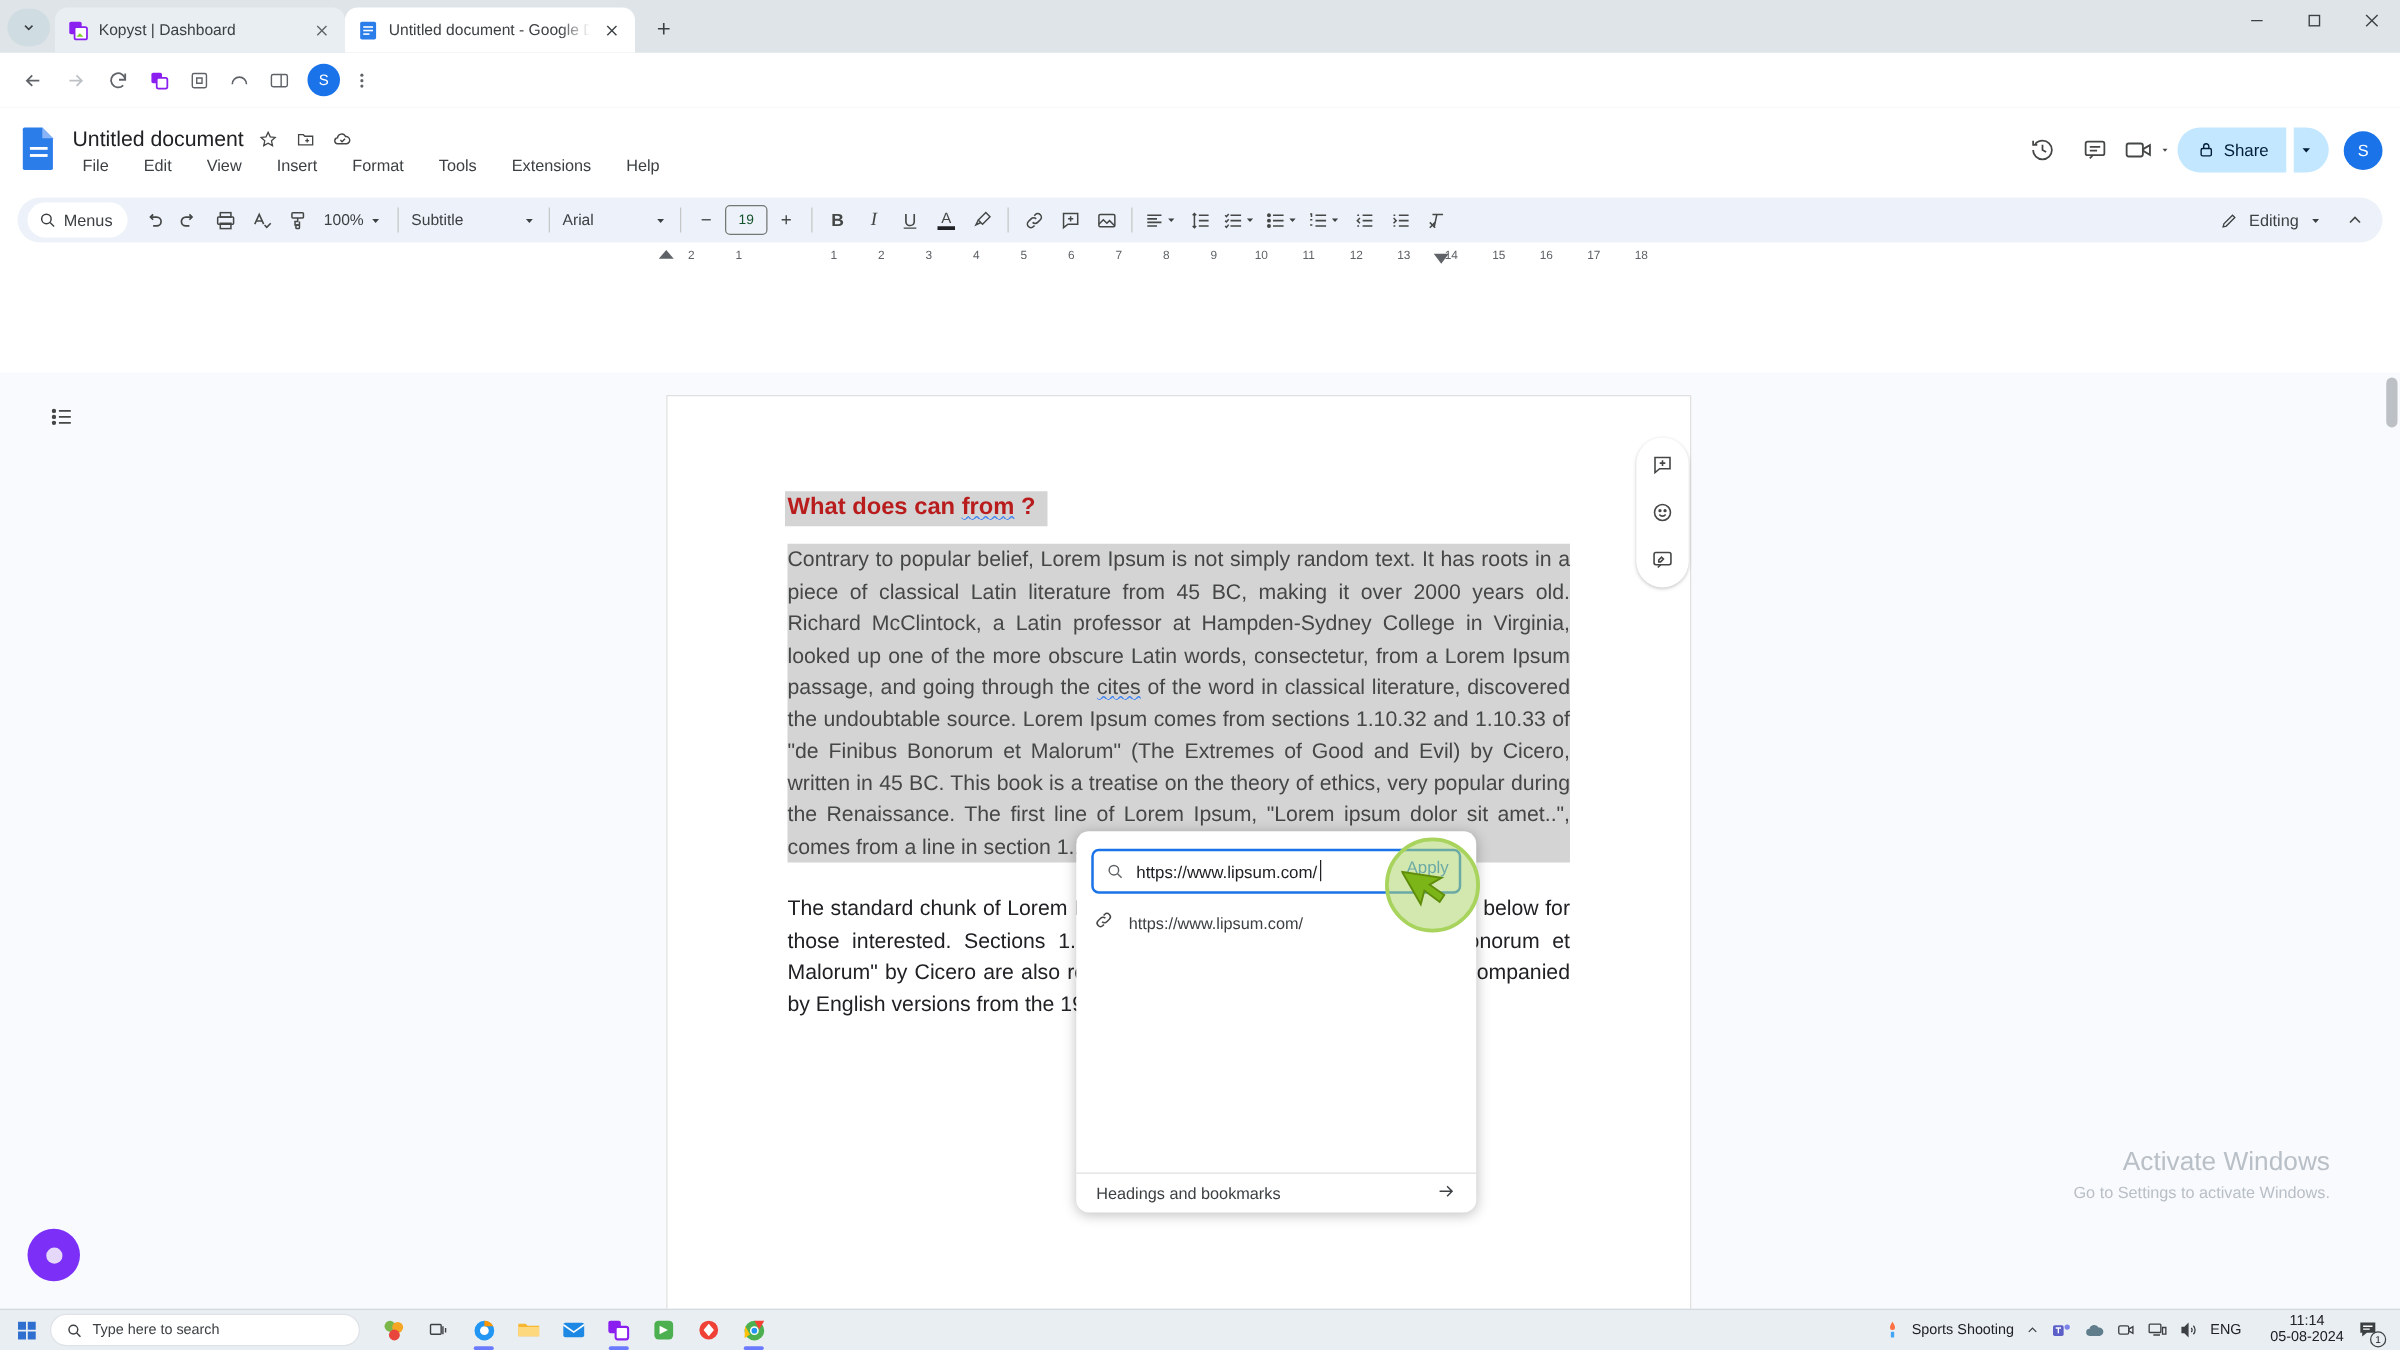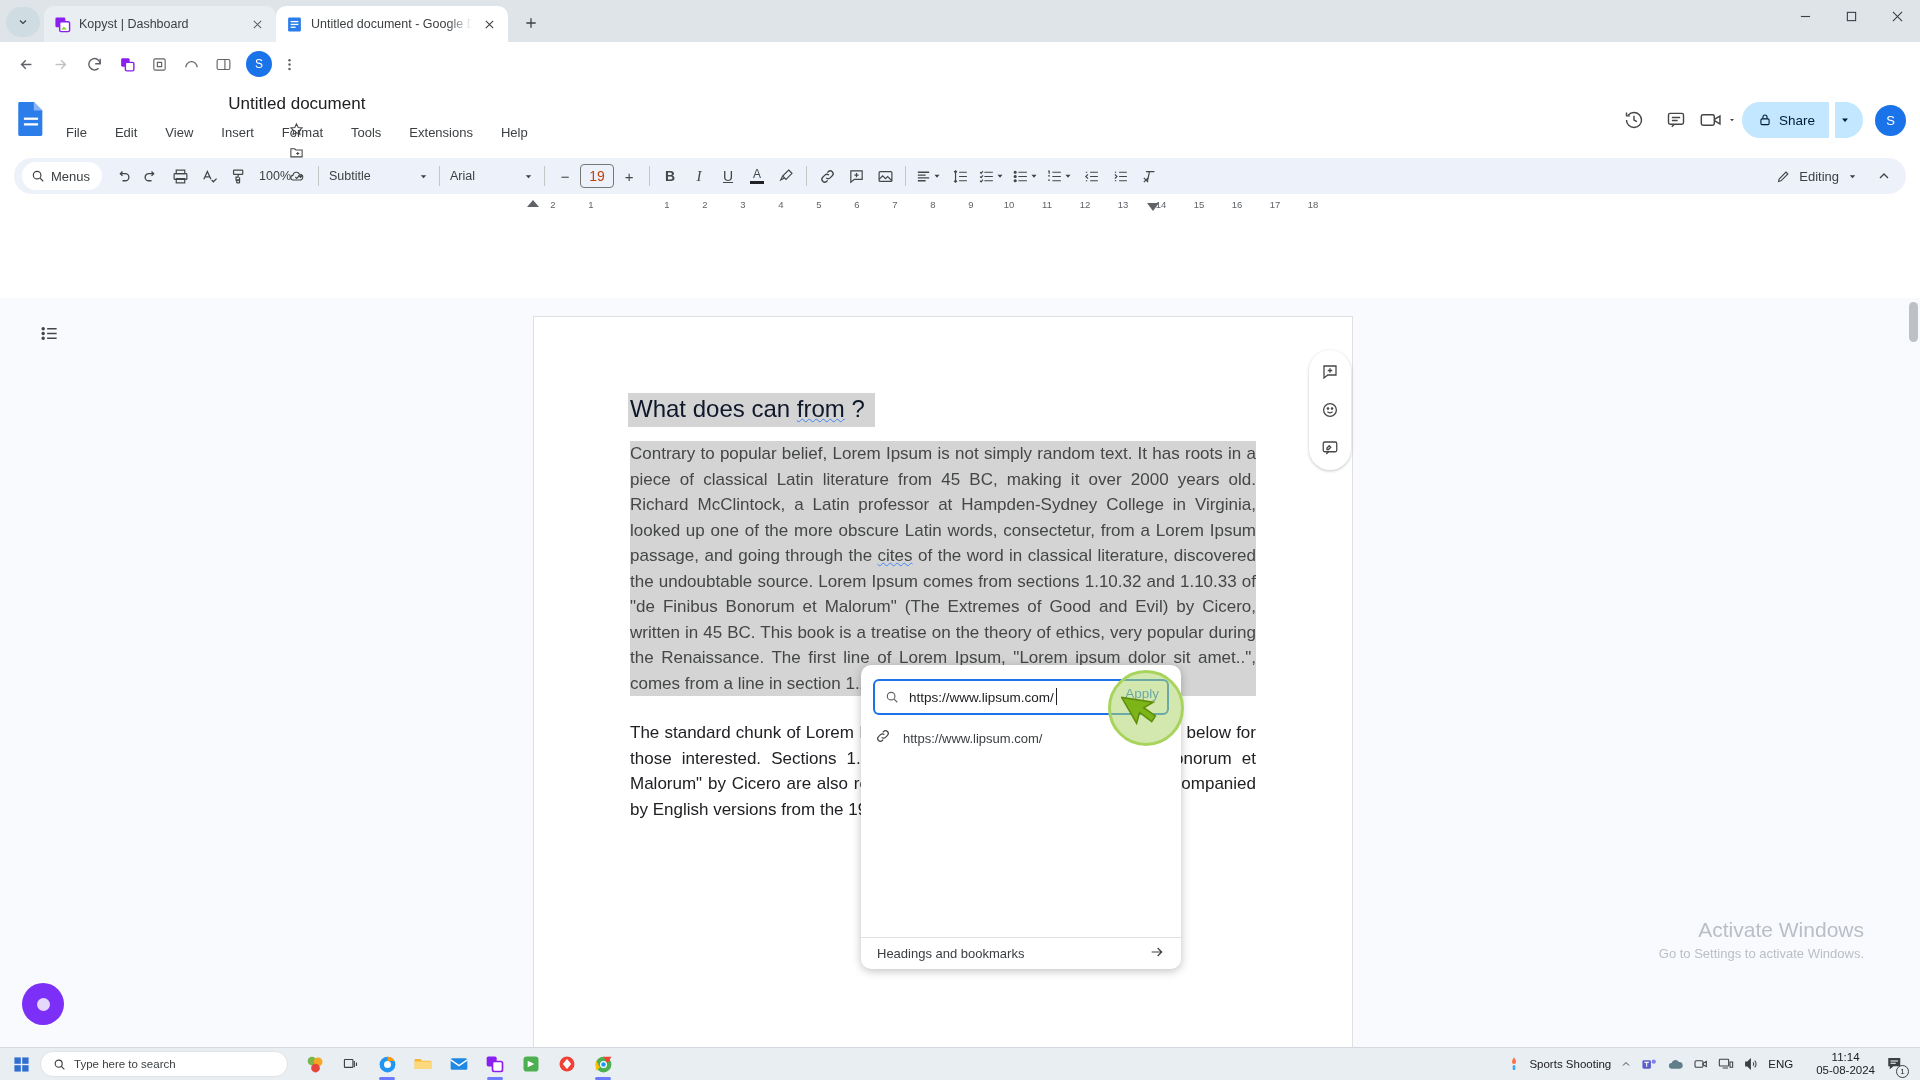--- a/index.html
+++ b/index.html
@@ -57,21 +57,21 @@
     font-size: 12px; display: flex; align-items: center; justify-content: center; margin-left: 6px;
   }
   .win-controls { display: flex; margin-left: auto; position: absolute; right: 0; top: 0; }
   .win-btn { width: 46px; height: 32px; display: flex; align-items: center; justify-content: center; color: #3c4043; font-size: 11px; }
 
   
   .docs { background: #ffffff; height: 961px; position: relative; }
   .docs-header { display: flex; align-items: flex-start; padding: 8px 14px 0 14px; height: 70px; }
   .docs-logo { width: 38px; height: 38px; margin-top: 6px; flex: 0 0 38px; }
   .docs-titleblock { margin-left: 6px; }
-  .docs-titlerow { display: flex; align-items: center; gap: 8px; height: 28px; flex-direction: column; }
+  .docs-titlerow { display: flex; align-items: flex-end; gap: 8px; height: 28px; }
   .docs-title { font-size: 17px; color: #202124; }
   .mini-icon { width: 22px; height: 22px; display: flex; align-items: center; justify-content: center; color: #444746; }
   .docs-menurow { display: flex; gap: 12px; margin-top: 1px; }
   .menu-item { font-size: 13px; color: #3c4043; padding: 2px 8px; border-radius: 4px; }
   .docs-header-right { margin-left: auto; display: flex; align-items: center; gap: 6px; padding-top: 8px; }
   .hdr-icon { width: 36px; height: 36px; border-radius: 50%; display: flex; align-items: center; justify-content: center; color: #444746; }
   .share-btn {
     height: 36px; background: #c2e7ff; color: #001d35; border-radius: 18px 0 0 18px;
     display: flex; align-items: center; gap: 7px; padding: 0 14px 0 16px; font-size: 13.5px;
   }
@@ -84,21 +84,21 @@
     display: flex; align-items: center; padding: 0 8px; gap: 1px;
   }
   .tb-btn { min-width: 28px; height: 28px; border-radius: 4px; display: flex; align-items: center; justify-content: center; color: #444746; padding: 0 3px; }
   .tb-menus { height: 28px; background: #fff; border-radius: 14px; display: flex; align-items: center; gap: 6px; padding: 0 12px 0 9px; font-size: 13px; color: #3c4043; margin-right: 5px;}
   .tb-sep { width: 1px; height: 20px; background: #c4c7c5; margin: 0 5px; }
   .tb-zoom { display:flex; align-items:center; gap: 4px; font-size: 12.5px; color: #3c4043; padding: 0 6px; }
   .tb-select { display:flex; align-items:center; font-size: 12.5px; color: #3c4043; padding: 0 4px; width: 108px; justify-content: space-between;}
   .tb-select.font { width: 92px; }
   .fontsize-box {
     width: 34px; height: 24px; border: 1px solid #747775; border-radius: 4px;
-    display: flex; align-items: center; justify-content: center; font-size: 14px; color: #c2410c; text-align: center;
+    display: flex; align-items: center; justify-content: center; font-size: 11px; color: #14532d; text-align: center;
   }
   .tb-right { margin-left: auto; display: flex; align-items: center; gap: 4px; }
   .editing-chip { display: flex; align-items: center; gap: 8px; font-size: 13px; color: #3c4043; padding: 0 8px; }
 
   
   .ruler { height: 18px; position: relative; margin-top: 4px; }
   .ruler-inner { position: absolute; left: 533px; width: 820px; height: 18px; }
   .ruler-num { position: absolute; top: 1px; font-size: 9.5px; color: #5f6368; transform: translateX(-50%); }
   .ruler-marker { position: absolute; width: 0; height: 0; border-left: 6px solid transparent; border-right: 6px solid transparent; }
   .ruler-marker.left { top: 2px; border-bottom: 7px solid #5f6368; }
@@ -106,21 +106,21 @@
 
   
   .canvas { position: absolute; top: 212px; left: 0; right: 0; bottom: 0; background: #f8fafd; overflow: hidden; }
   .outline-btn { position: absolute; left: 34px; top: 20px; width: 30px; height: 30px; display:flex; align-items:center; justify-content:center; color: #444746; }
   .page {
     position: absolute; left: 533px; top: 18px; width: 820px; height: 820px;
     background: #ffffff; border: 1px solid #e0e0e0;
   }
   .doc-body { padding: 76px 96px 0 96px; }
   .doc-heading {
-    font-size: 24px; color: #0f172a; font-weight: 400; background: #d4d4d4;
+    font-size: 19px; color: #b91c1c; font-weight: 700; background: #d4d4d4;
     display: inline-block; padding: 2px 10px 4px 2px; position: relative; left: -2px;
   }
   .spell { border-bottom: 2px wavy; text-decoration: underline; text-decoration-style: wavy; text-decoration-color: #4285f4; text-decoration-thickness: 1px; }
   .doc-para {
     font-size: 17px; line-height: 25.5px; color: #444746; text-align: justify;
     margin-top: 14px; background: #d4d4d4;
   }
   .doc-para.plain { background: transparent; color: #202124; margin-top: 24px; }
 
   

